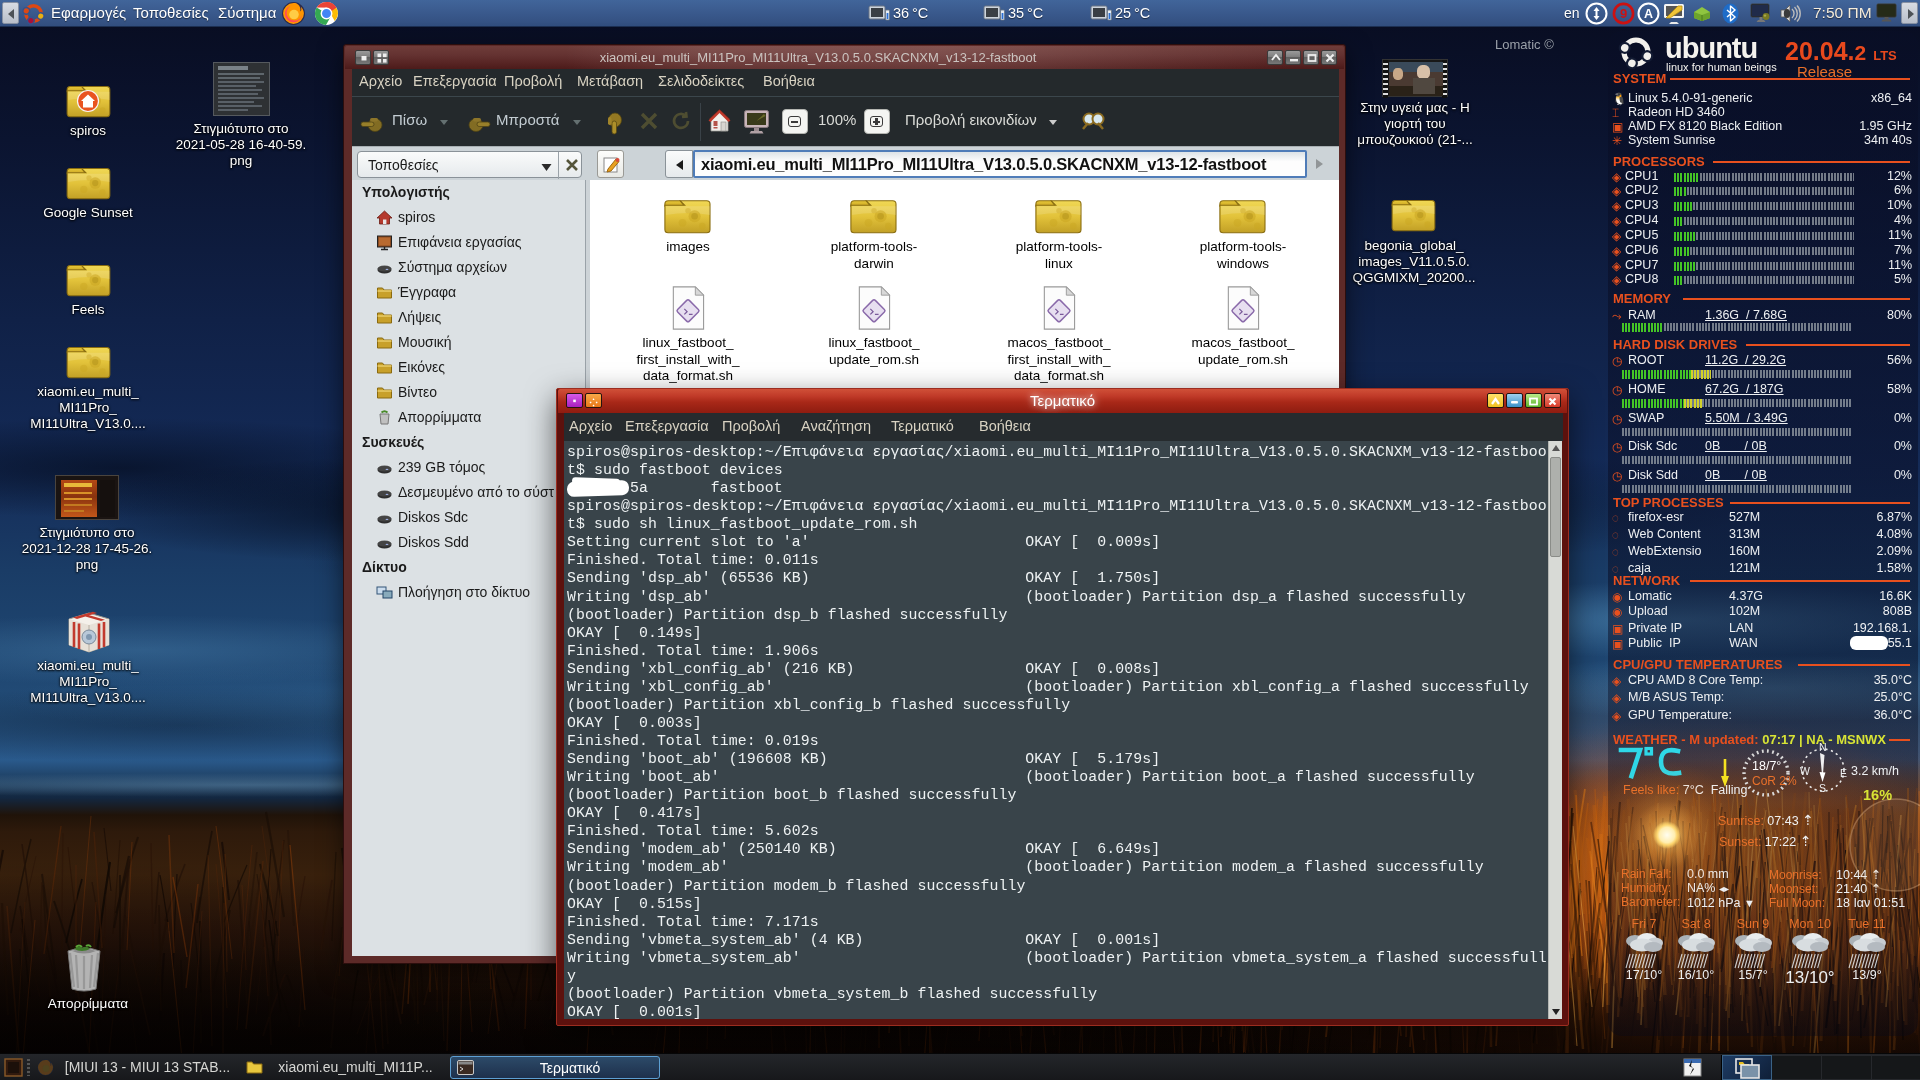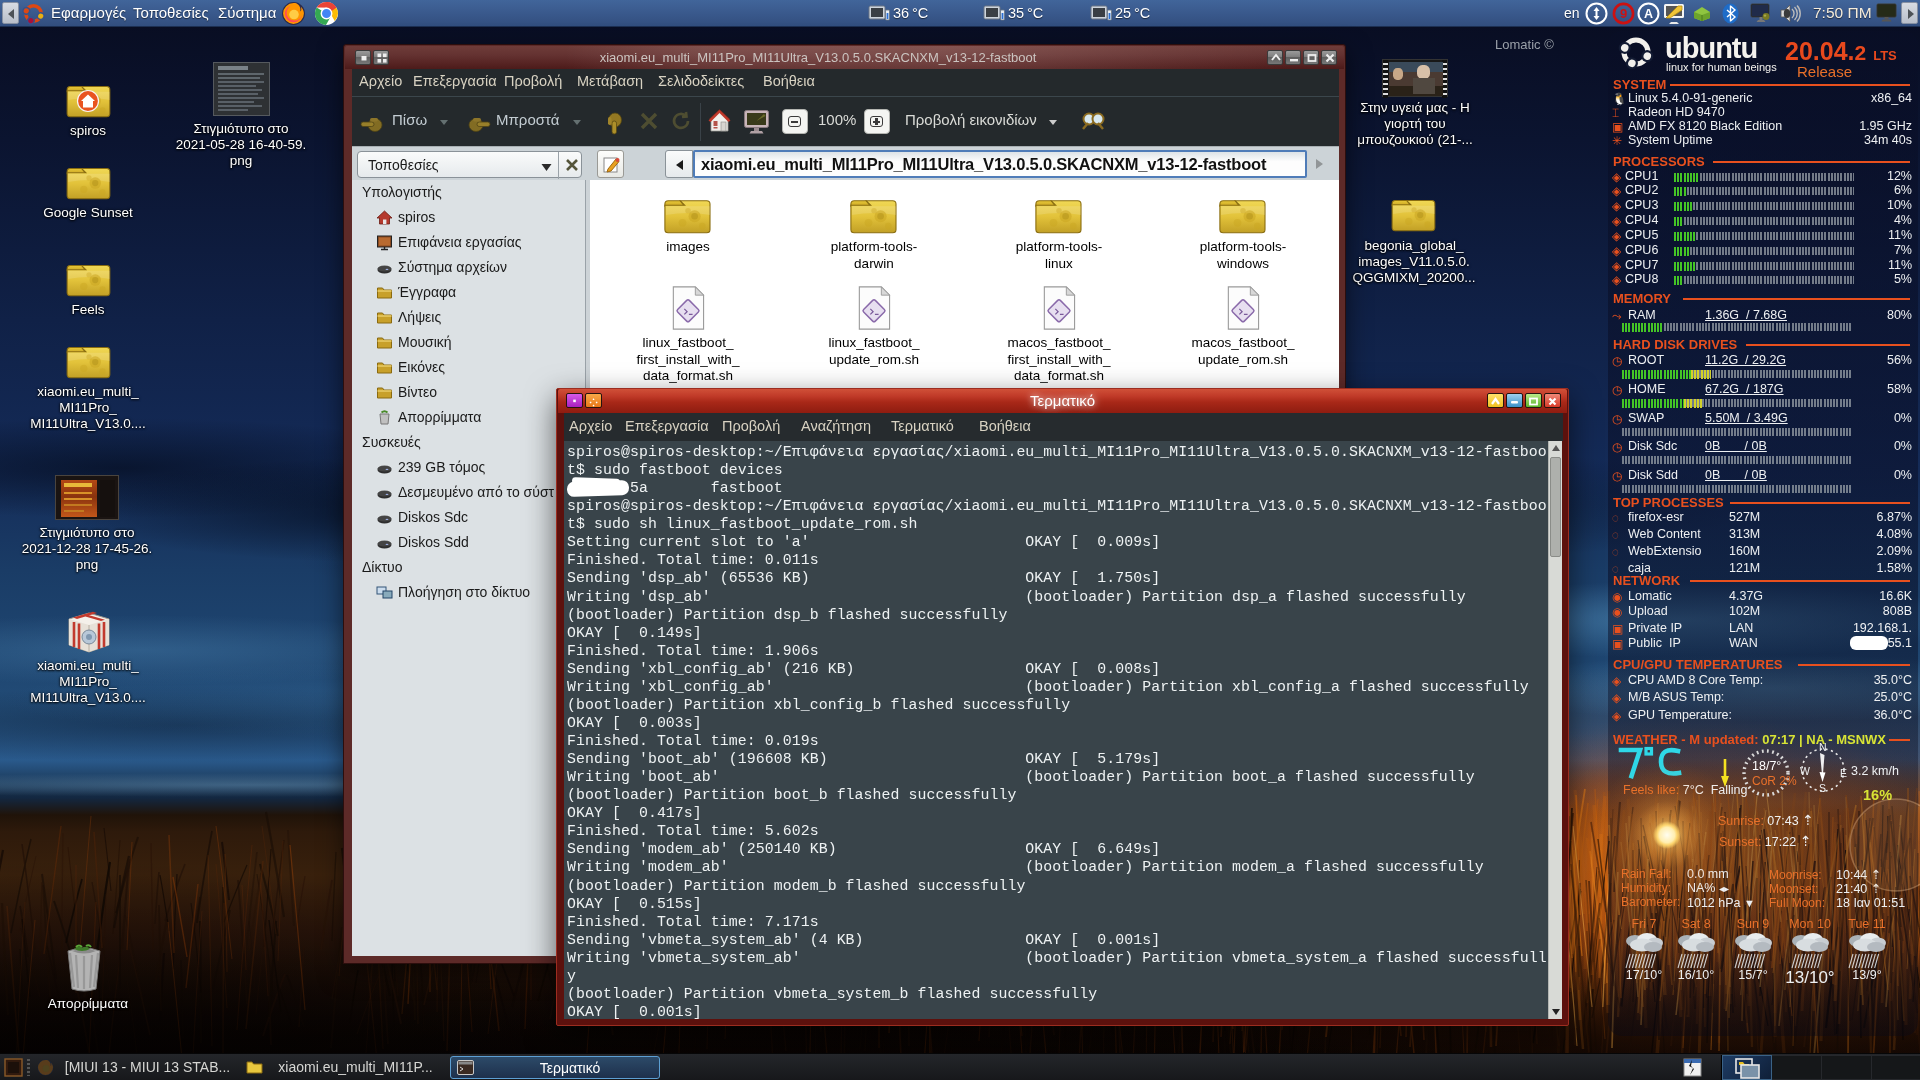--- a/index.html
+++ b/index.html
@@ -82,21 +82,21 @@
   background:#24292c; border-top:1px solid #3b464c; color:#c9ccce; font-size:15px; }
 #caja .locbar { position:absolute; left:8px; top:101px; width:987px; height:34px;
   background:#ccd3d7; border-top:1px solid #a8afb3; }
 #caja .sidebar { position:absolute; left:8px; top:135px; width:234px; height:776px;
   background:#dce1e4; border-right:1px solid #9aa2a8; color:#1a1a1a; font-size:14px; }
 #caja .view { position:absolute; left:246px; top:135px; width:749px; height:776px;
   background:#fff; }
 .srow { position:absolute; left:0; width:234px; height:25px; line-height:25px; }
 .srow .sic { position:absolute; left:24px; top:4px; width:17px; height:17px; }
 .srow .stx { position:absolute; left:46px; white-space:nowrap; }
-.srow.head { font-weight:normal; }
+.srow.head { font-weight:bold; }
 .srow.head .stx { left:10px; }
 .ficon { position:absolute; width:134px; text-align:center; color:#000;
   font-size:13.5px; line-height:16.5px; }
 .ficon svg { display:block; margin:0 auto; }
 
 
 #term { position:absolute; left:556px; top:388px; width:1013px; height:638px;
   background:#5c110d; border:1px solid #9c2d20; border-radius:2px;
   box-shadow:0 10px 30px rgba(0,0,0,.6); }
 #term .titlebar { position:absolute; left:1px; top:0px; right:1px; height:24px;
@@ -2056,38 +2056,38 @@
         <circle cx="12" cy="20" r="4" fill="#131b33"></circle>
 <circle cx="20" cy="12" r="2.5" fill="#f2f0ec"></circle>
         <circle cx="4" cy="12" r="2.5" fill="#f2f0ec"></circle>
         <circle cx="12" cy="20" r="2.5" fill="#f2f0ec"></circle>
 </g>
     </svg>
     <div class="abs" style="left:57px;top:1px;font-size:29px;font-weight:bold;color:#f4f2ee;letter-spacing:-1px">ubuntu</div>
     <div class="abs" style="left:58px;top:30px;font-size:11px;color:#f4f2ee">linux for human beings</div>
     <div class="abs" style="left:177px;top:6px;font-size:25px;font-weight:bold;color:#e8491d">20.04.<span style="font-size:21px">2</span> <span style="font-size:13px">LTS</span></div>
     <div class="abs" style="left:189px;top:32px;font-size:15px;color:#e8702a">Release</div>
-    <div class="ck-h" style="left:5px;top:46px">SYSTEM<span class="ln" style="left:57px;width:240px"></span></div>
+    <div class="ck-h" style="left:5px;top:40px">SYSTEM<span class="ln" style="left:57px;width:240px"></span></div>
     <div class="ck-row" style="top:60px">
       <span class="ic" style="left:0px">🐧</span>
       <span class="a" style="left:16px">Linux 5.4.0-91-generic</span>
       <span class="b">x86_64</span>
     </div>
     <div class="ck-row" style="top:74px">
       <span class="ic" style="left:0px">⌶</span>
-      <span class="a" style="left:16px">Radeon HD 9470</span>
+      <span class="a" style="left:16px">Radeon HD 3460</span>
     </div>
     <div class="ck-row" style="top:88px">
       <span class="ic" style="left:0px">▣</span>
       <span class="a" style="left:16px">AMD FX 8120 Black Edition</span>
       <span class="b">1.95 GHz</span>
     </div>
     <div class="ck-row" style="top:102px">
       <span class="ic" style="left:0px">✳</span>
-      <span class="a" style="left:16px">System Uptime</span>
+      <span class="a" style="left:16px">System Sunrise</span>
       <span class="b">34m 40s</span>
     </div>
     <div class="ck-h" style="left:5px;top:123px">PROCESSORS<span class="ln" style="left:100px;width:197px"></span></div>
     <div class="ck-row" style="top:138px">
       <span class="ic" style="left:0px">◈</span>
       <span class="a" style="left:13px">CPU1</span>
       <span class="b">12%</span>
     </div>
     <div class="ckbar" style="left:66px;top:142px;width:180px">
       <div class="fill" style="width:25.6px"></div>

